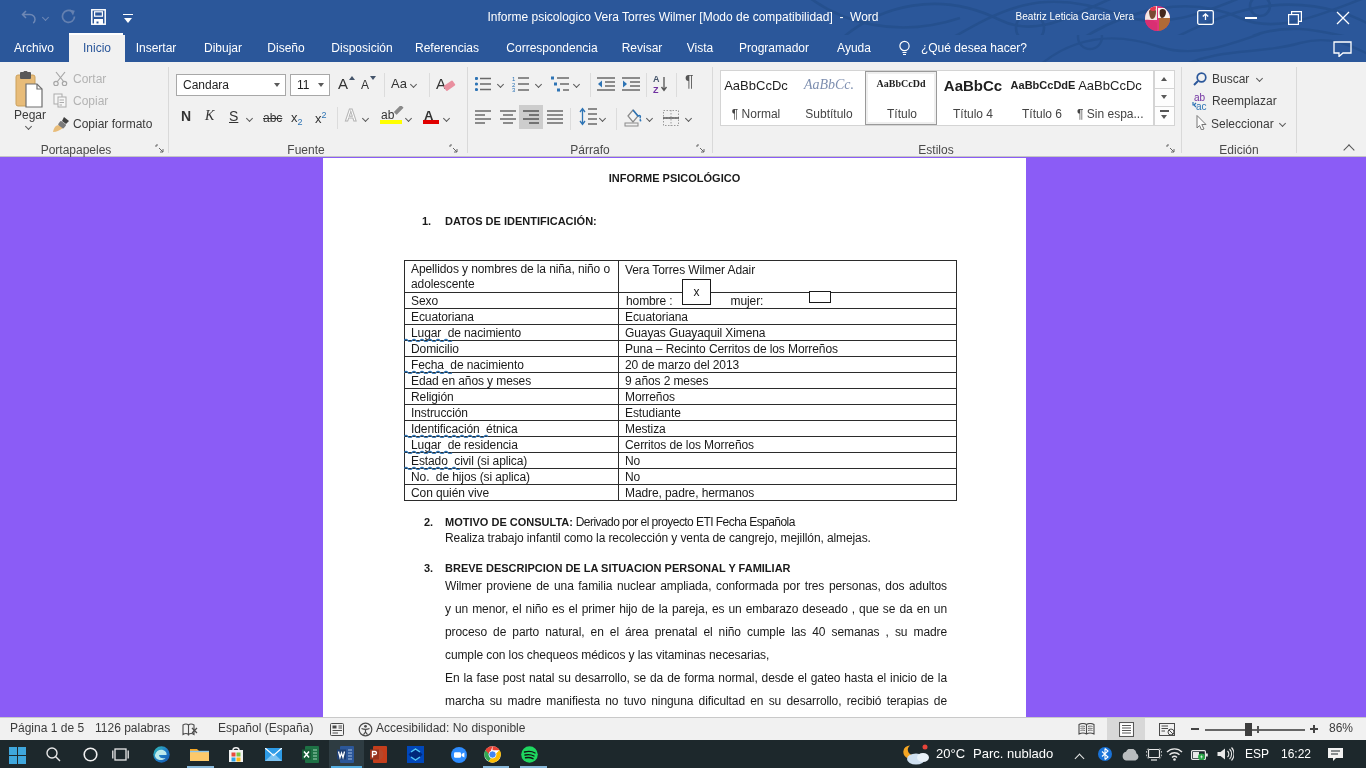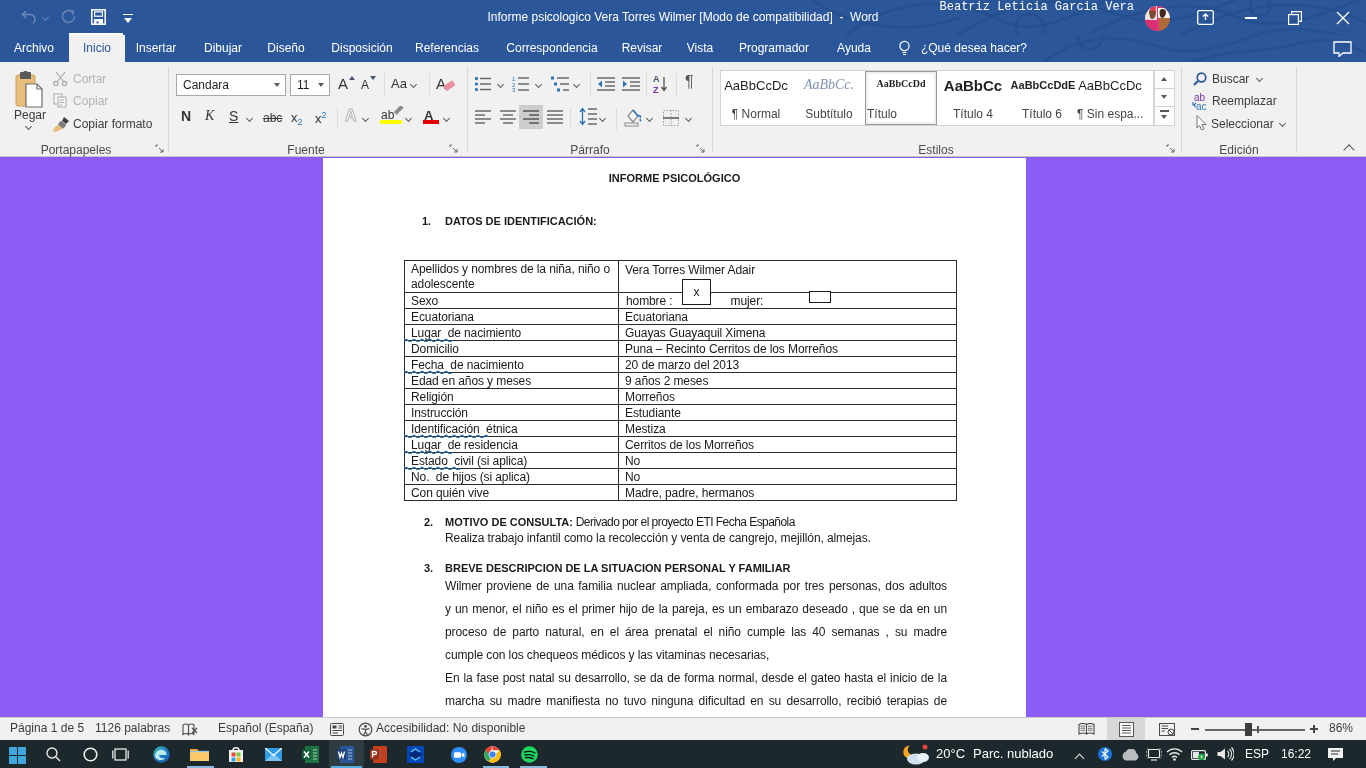--- a/index.html
+++ b/index.html
@@ -7,21 +7,21 @@
 body { font-family:"Liberation Sans", sans-serif; }
 #app { position:relative; width:1366px; height:768px; background:#e7e7e7; }
 .abs { position:absolute; }
 
 
 #titlebar { position:absolute; left:0; top:0; width:1366px; height:35px; background:#2b579a; }
 #tabrow { position:absolute; left:0; top:35px; width:1366px; height:27px; background:#2b579a; }
 .tab { position:absolute; top:0; height:27px; line-height:27px; color:#fff; font-size:12px; text-align:center; }
 #tab-active { position:absolute; left:69px; top:0; width:56px; height:27px; background:#f1f1f1; color:#2b579a; line-height:27px; text-align:center; font-size:12px; }
 #qat-title { position:absolute; color:#fff; font-size:12px; top:10px; left:0; width:1366px; text-align:center; }
-#username { position:absolute; color:#fff; font-size:12px; top:0; right:232px;font-family:Liberation Mono, monospace; }
+#username { position:absolute; color:#fff; font-size:10px; top:11px; right:232px; }
 
 
 #ribbon { position:absolute; left:0; top:62px; width:1366px; height:95px; background:#f1f1f1; border-bottom:1px solid #c5c5c5; }
 .gsep { position:absolute; top:5px; width:1px; height:86px; background:#d9d9d9; }
 .glabel { position:absolute; top:81px; font-size:12px; color:#4a4a4a; text-align:center; }
 .btn-label { font-size:12px; color:#3b3b3b; }
 .dim { color:#b3b3b3; }
 .combo { position:absolute; background:#fff; border:1px solid #a8a8a8; font-size:12px; color:#1f1f1f; }
 .ca { position:absolute; width:0; height:0; border-left:3.5px solid transparent; border-right:3.5px solid transparent; border-top:4px solid #5a5a5a; }
 .chev { position:absolute; width:5px; height:5px; border-right:1.2px solid #5a5a5a; border-bottom:1.2px solid #5a5a5a; transform:rotate(45deg); }
@@ -333,21 +333,21 @@
       </svg>
     <div class="gsep" style="left:712px"></div>
 
     <div class="abs" style="left:720px;top:8px;width:434px;height:56px;background:#fff;border:1px solid #d4d4d4"></div>
     <div class="abs" style="left:724px;top:16px;width:64px;text-align:center;font-size:13px;color:#1f1f1f">AaBbCcDc</div>
     <div class="abs" style="left:724px;top:45px;width:64px;text-align:center;font-size:12px;color:#444">¶ Normal</div>
     <div class="abs" style="left:795px;top:15px;width:68px;text-align:center;font-size:14px;font-style:italic;color:#7e8fb0;font-family:'Liberation Serif'">AaBbCc.</div>
     <div class="abs" style="left:795px;top:45px;width:68px;text-align:center;font-size:12px;color:#444">Subtítulo</div>
     <div class="abs" style="left:865px;top:9px;width:72px;height:54px;border:1px solid #9a9a9a;box-shadow:inset 0 0 0 2px #efefef"></div>
     <div class="abs" style="left:867px;top:16px;width:68px;text-align:center;font-size:10px;font-weight:bold;color:#1f1f1f;font-family:'Liberation Serif'">AaBbCcDd</div>
-    <div class="abs" style="left:867px;top:45px;width:70px;text-align:left;font-size:12px;color:#444">Título</div>
+    <div class="abs" style="left:867px;top:45px;width:70px;text-align:center;font-size:12px;color:#444">Título</div>
     <div class="abs" style="left:939px;top:15px;width:68px;text-align:center;font-size:15px;font-weight:bold;color:#1f1f1f">AaBbCc</div>
     <div class="abs" style="left:939px;top:45px;width:68px;text-align:center;font-size:12px;color:#444">Título 4</div>
     <div class="abs" style="left:1010px;top:17px;width:66px;text-align:center;font-size:11px;font-weight:bold;color:#1f1f1f;white-space:nowrap">AaBbCcDdE</div>
     <div class="abs" style="left:1008px;top:45px;width:68px;text-align:center;font-size:12px;color:#444">Título 6</div>
     <div class="abs" style="left:1077px;top:16px;width:66px;text-align:center;font-size:13px;color:#1f1f1f">AaBbCcDc</div>
     <div class="abs" style="left:1077px;top:45px;width:66px;text-align:center;font-size:12px;color:#444;white-space:nowrap">¶ Sin espa...</div>
     <div class="abs" style="left:1154px;top:8px;width:21px;height:19px;background:#fdfdfd;border:1px solid #d4d4d4"></div>
     <div class="ca" style="left:1161px;top:15px;border-top:none;border-bottom:4px solid #555"></div>
     <div class="abs" style="left:1154px;top:26px;width:21px;height:19px;background:#fdfdfd;border:1px solid #d4d4d4"></div>
     <div class="ca" style="left:1161px;top:33px"></div>

